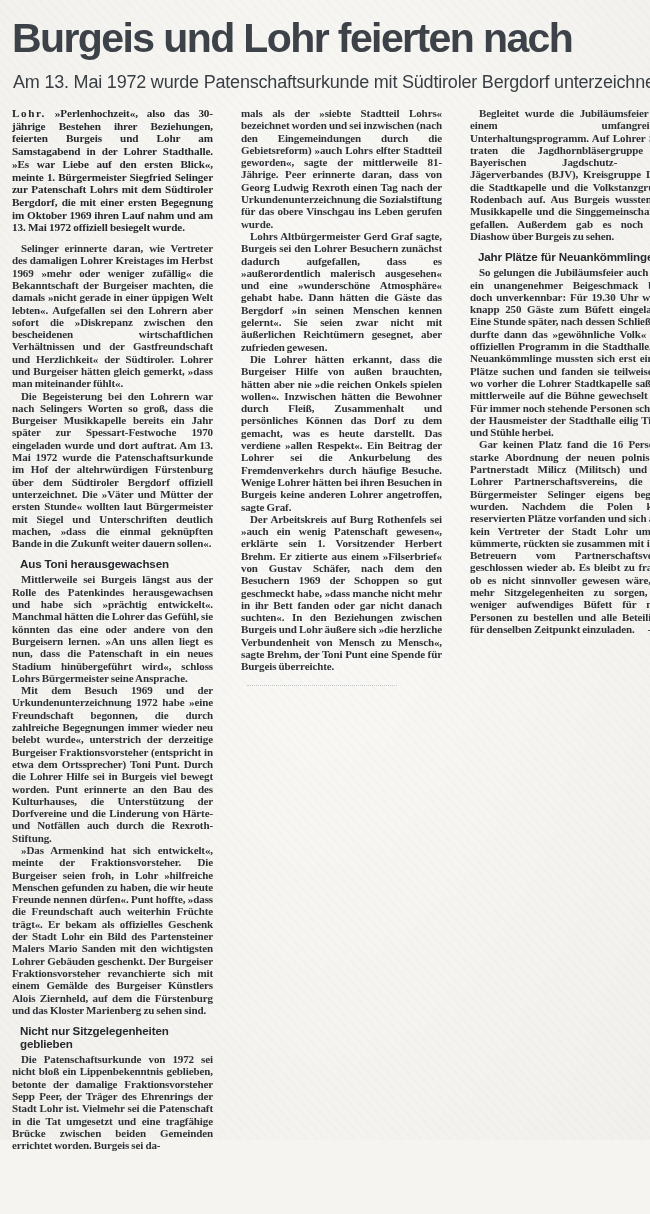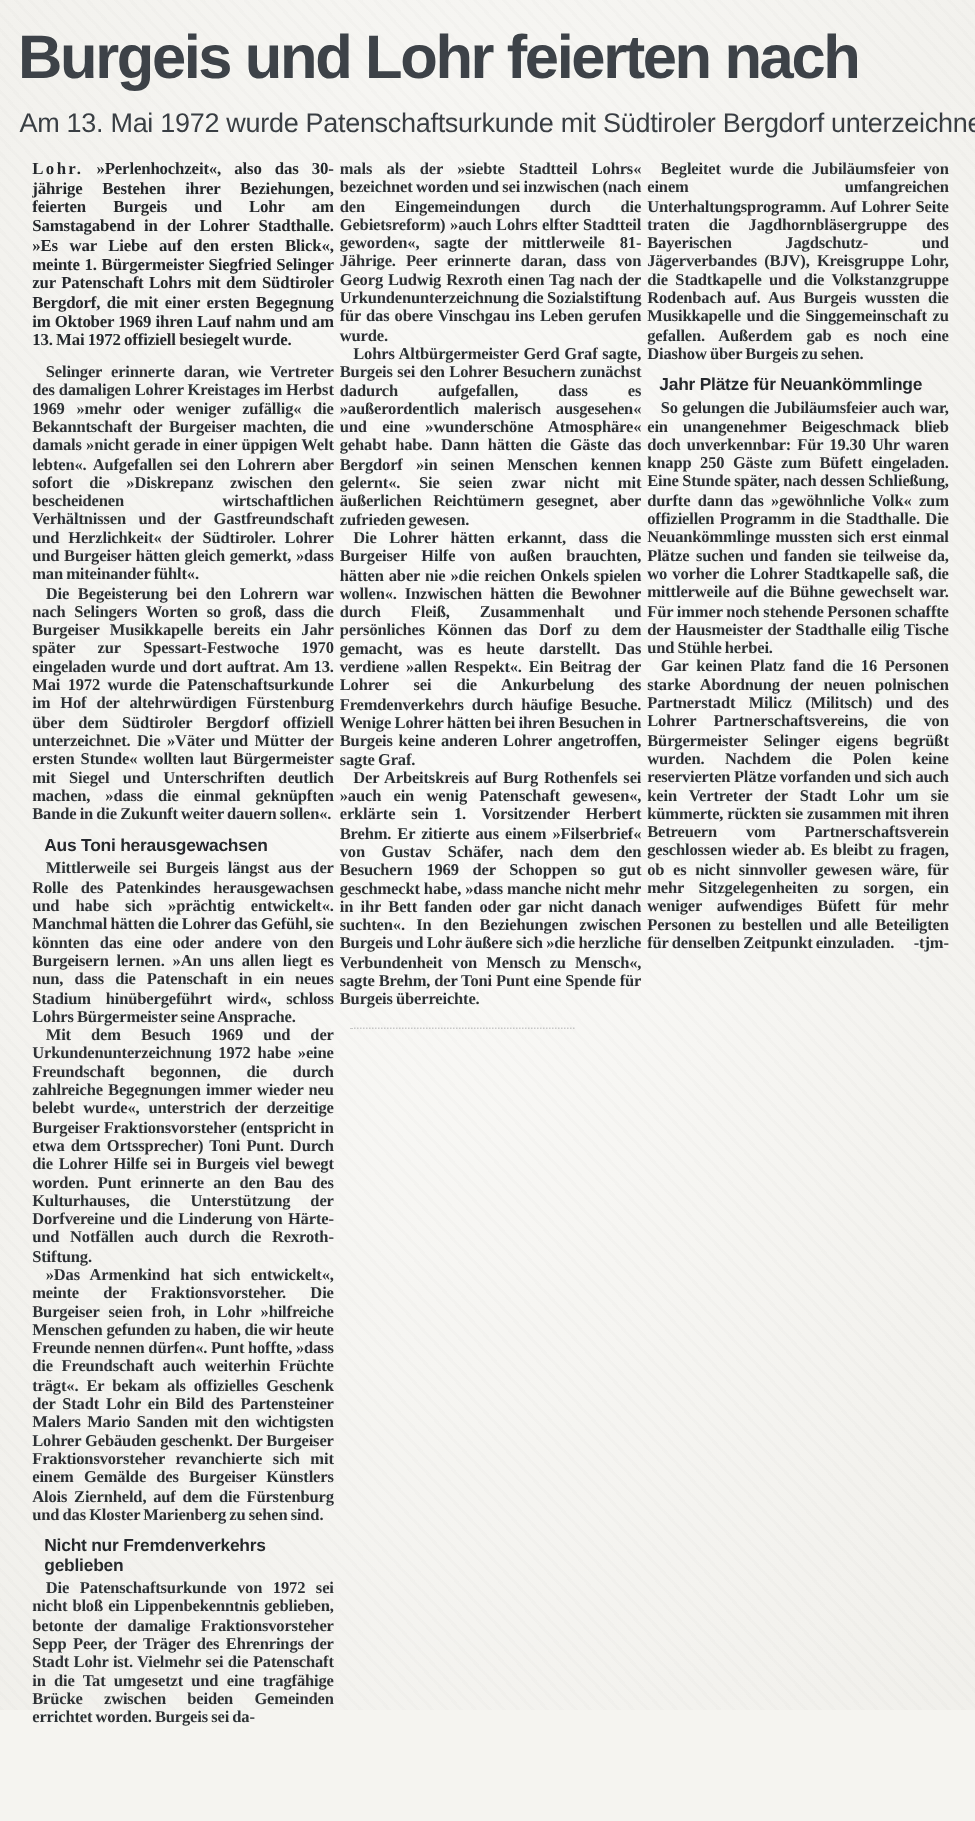--- a/index.html
+++ b/index.html
@@ -40,24 +40,23 @@
     font-family: Liberation Sans, sans-serif;
     font-size: 18px;
     line-height: 20px;
     color: #393e43;
     letter-spacing: -0.2px;
     white-space: nowrap;
     margin: 11px 0 0 1px;
   }
   .columns {
     display: flex;
-    gap: 4px;
+    gap: 28px;
     align-items: flex-start;
     margin-top: 15px;
-    justify-content: center;
   }
   .col {
     width: 201px;
     flex: 0 0 201px;
   }
   p.body {
     margin: 0;
     font-family: "Liberation Serif", serif;
     font-size: 11px;
     line-height: 12.3px;
@@ -123,21 +122,21 @@
   <div class="subhead">Am 13. Mai 1972 wurde Patenschaftsurkunde mit Südtiroler Bergdorf unterzeichnet</div>
   <div class="columns">
       <div class="col">
         <p class="lead"><span class="dateline">Lohr.</span> »Perlenhochzeit«, also das 30-jährige Bestehen ihrer Beziehungen, feierten Burgeis und Lohr am Samstagabend in der Lohrer Stadthalle. »Es war Liebe auf den ersten Blick«, meinte 1. Bürgermeister Siegfried Selinger zur Patenschaft Lohrs mit dem Südtiroler Bergdorf, die mit einer ersten Begegnung im Oktober 1969 ihren Lauf nahm und am 13. Mai 1972 offiziell besiegelt wurde.</p>
         <p class="body">Selinger erinnerte daran, wie Vertreter des damaligen Lohrer Kreistages im Herbst 1969 »mehr oder weniger zufällig« die Bekanntschaft der Burgeiser machten, die damals »nicht gerade in einer üppigen Welt lebten«. Aufgefallen sei den Lohrern aber sofort die »Diskrepanz zwischen den bescheidenen wirtschaftlichen Verhältnissen und der Gastfreundschaft und Herzlichkeit« der Südtiroler. Lohrer und Burgeiser hätten gleich gemerkt, »dass man miteinander fühlt«.</p>
         <p class="body">Die Begeisterung bei den Lohrern war nach Selingers Worten so groß, dass die Burgeiser Musikkapelle bereits ein Jahr später zur Spessart-Festwoche 1970 eingeladen wurde und dort auftrat. Am 13. Mai 1972 wurde die Patenschaftsurkunde im Hof der altehrwürdigen Fürstenburg über dem Südtiroler Bergdorf offiziell unterzeichnet. Die »Väter und Mütter der ersten Stunde« wollten laut Bürgermeister mit Siegel und Unterschriften deutlich machen, »dass die einmal geknüpften Bande in die Zukunft weiter dauern sollen«.</p>
         <h3 class="subhd">Aus Toni herausgewachsen</h3>
         <p class="body">Mittlerweile sei Burgeis längst aus der Rolle des Patenkindes herausgewachsen und habe sich »prächtig entwickelt«. Manchmal hätten die Lohrer das Gefühl, sie könnten das eine oder andere von den Burgeisern lernen. »An uns allen liegt es nun, dass die Patenschaft in ein neues Stadium hinübergeführt wird«, schloss Lohrs Bürgermeister seine Ansprache.</p>
         <p class="body">Mit dem Besuch 1969 und der Urkundenunterzeichnung 1972 habe »eine Freundschaft begonnen, die durch zahlreiche Begegnungen immer wieder neu belebt wurde«, unterstrich der derzeitige Burgeiser Fraktionsvorsteher (entspricht in etwa dem Ortssprecher) Toni Punt. Durch die Lohrer Hilfe sei in Burgeis viel bewegt worden. Punt erinnerte an den Bau des Kulturhauses, die Unterstützung der Dorfvereine und die Linderung von Härte- und Notfällen auch durch die Rexroth-Stiftung.</p>
         <p class="body">»Das Armenkind hat sich entwickelt«, meinte der Fraktionsvorsteher. Die Burgeiser seien froh, in Lohr »hilfreiche Menschen gefunden zu haben, die wir heute Freunde nennen dürfen«. Punt hoffte, »dass die Freundschaft auch weiterhin Früchte trägt«. Er bekam als offizielles Geschenk der Stadt Lohr ein Bild des Partensteiner Malers Mario Sanden mit den wichtigsten Lohrer Gebäuden geschenkt. Der Burgeiser Fraktionsvorsteher revanchierte sich mit einem Gemälde des Burgeiser Künstlers Alois Ziernheld, auf dem die Fürstenburg und das Kloster Marienberg zu sehen sind.</p>
-        <h3 class="subhd">Nicht nur Fremdenverkehrs geblieben</h3>
+        <h3 class="subhd">Nicht nur Sitzgelegenheiten geblieben</h3>
         <p class="body">Die Patenschaftsurkunde von 1972 sei nicht bloß ein Lippenbekenntnis geblieben, betonte der damalige Fraktionsvorsteher Sepp Peer, der Träger des Ehrenrings der Stadt Lohr ist. Vielmehr sei die Patenschaft in die Tat umgesetzt und eine tragfähige Brücke zwischen beiden Gemeinden errichtet worden. Burgeis sei da-</p>
       </div>
       <div class="col">
         <p class="body noindent">mals als der »siebte Stadtteil Lohrs« bezeichnet worden und sei inzwischen (nach den Eingemeindungen durch die Gebietsreform) »auch Lohrs elfter Stadtteil geworden«, sagte der mittlerweile 81-Jährige. Peer erinnerte daran, dass von Georg Ludwig Rexroth einen Tag nach der Urkundenunterzeichnung die Sozialstiftung für das obere Vinschgau ins Leben gerufen wurde.</p>
         <p class="body">Lohrs Altbürgermeister Gerd Graf sagte, Burgeis sei den Lohrer Besuchern zunächst dadurch aufgefallen, dass es »außerordentlich malerisch ausgesehen« und eine »wunderschöne Atmosphäre« gehabt habe. Dann hätten die Gäste das Bergdorf »in seinen Menschen kennen gelernt«. Sie seien zwar nicht mit äußerlichen Reichtümern gesegnet, aber zufrieden gewesen.</p>
         <p class="body">Die Lohrer hätten erkannt, dass die Burgeiser Hilfe von außen brauchten, hätten aber nie »die reichen Onkels spielen wollen«. Inzwischen hätten die Bewohner durch Fleiß, Zusammenhalt und persönliches Können das Dorf zu dem gemacht, was es heute darstellt. Das verdiene »allen Respekt«. Ein Beitrag der Lohrer sei die Ankurbelung des Fremdenverkehrs durch häufige Besuche. Wenige Lohrer hätten bei ihren Besuchen in Burgeis keine anderen Lohrer angetroffen, sagte Graf.</p>
         <p class="body">Der Arbeitskreis auf Burg Rothenfels sei »auch ein wenig Patenschaft gewesen«, erklärte sein 1. Vorsitzender Herbert Brehm. Er zitierte aus einem »Filserbrief« von Gustav Schäfer, nach dem den Besuchern 1969 der Schoppen so gut geschmeckt habe, »dass manche nicht mehr in ihr Bett fanden oder gar nicht danach suchten«. In den Beziehungen zwischen Burgeis und Lohr äußere sich »die herzliche Verbundenheit von Mensch zu Mensch«, sagte Brehm, der Toni Punt eine Spende für Burgeis überreichte.</p>
         <div class="scan-artifact"></div>
       </div>
       <div class="col">

